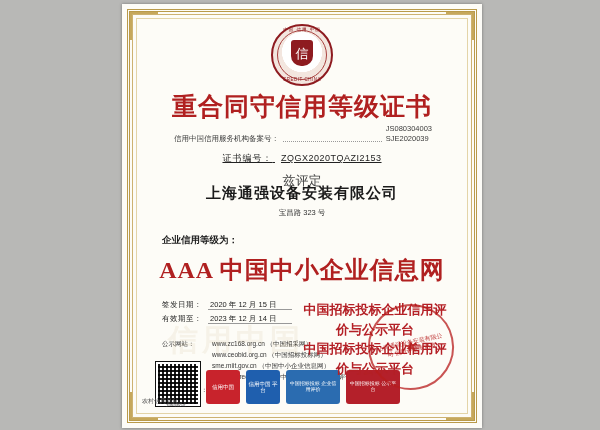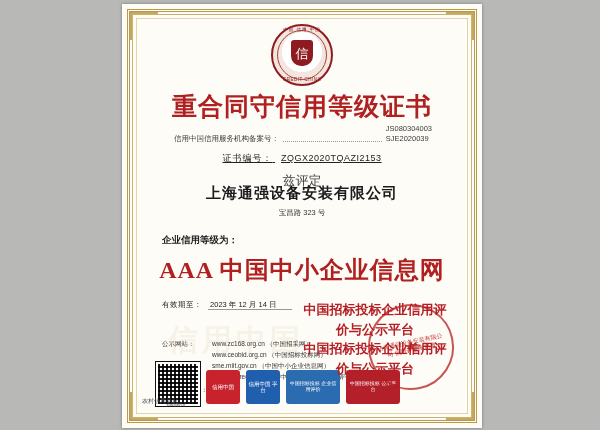--- a/index.html
+++ b/index.html
@@ -204,20 +204,24 @@
     </div>
 
     <div class="hereby">兹评定</div>
     <div class="company">上海通强设备安装有限公司</div>
     <div class="company-sub">宝昌路 323 号</div>
 
     <div class="gradelabel">企业信用等级为：</div>
     <div class="grade">AAA 中国中小企业信息网</div>
 
     <div class="dates">
+      <div class="row">
+        <span class="k">签发日期：</span>
+        <span class="v">2020 年 12 月 15 日</span>
+      </div>
       <div class="row">
         <span class="k">有效期至：</span>
         <span class="v">2023 年 12 月 14 日</span>
       </div>
     </div>
 
     <div class="pubrow">
       <span class="lead">公示网站：</span>
       <ul>
         <li>www.zc168.org.cn （中国招采网）</li>

